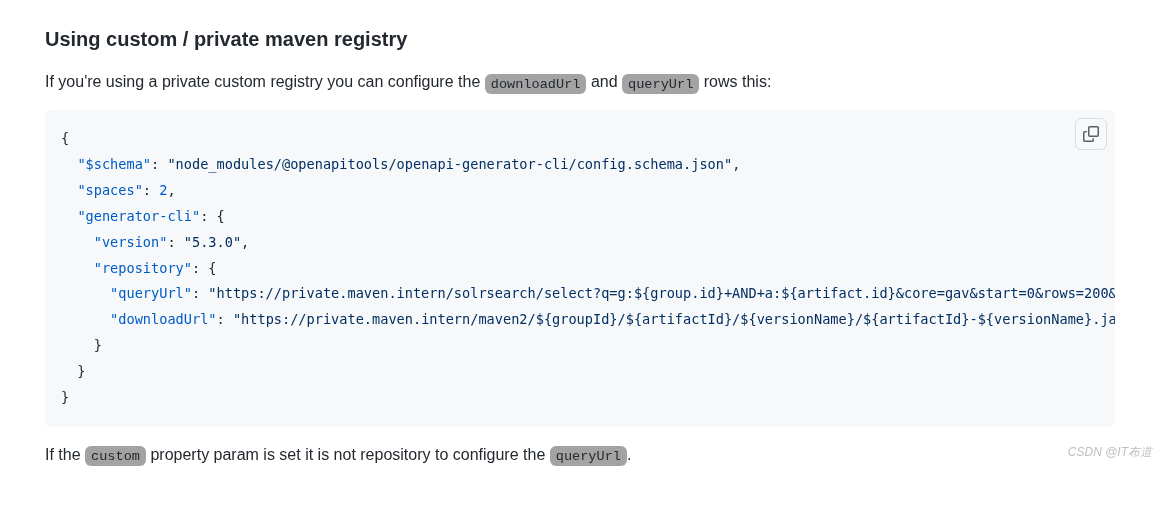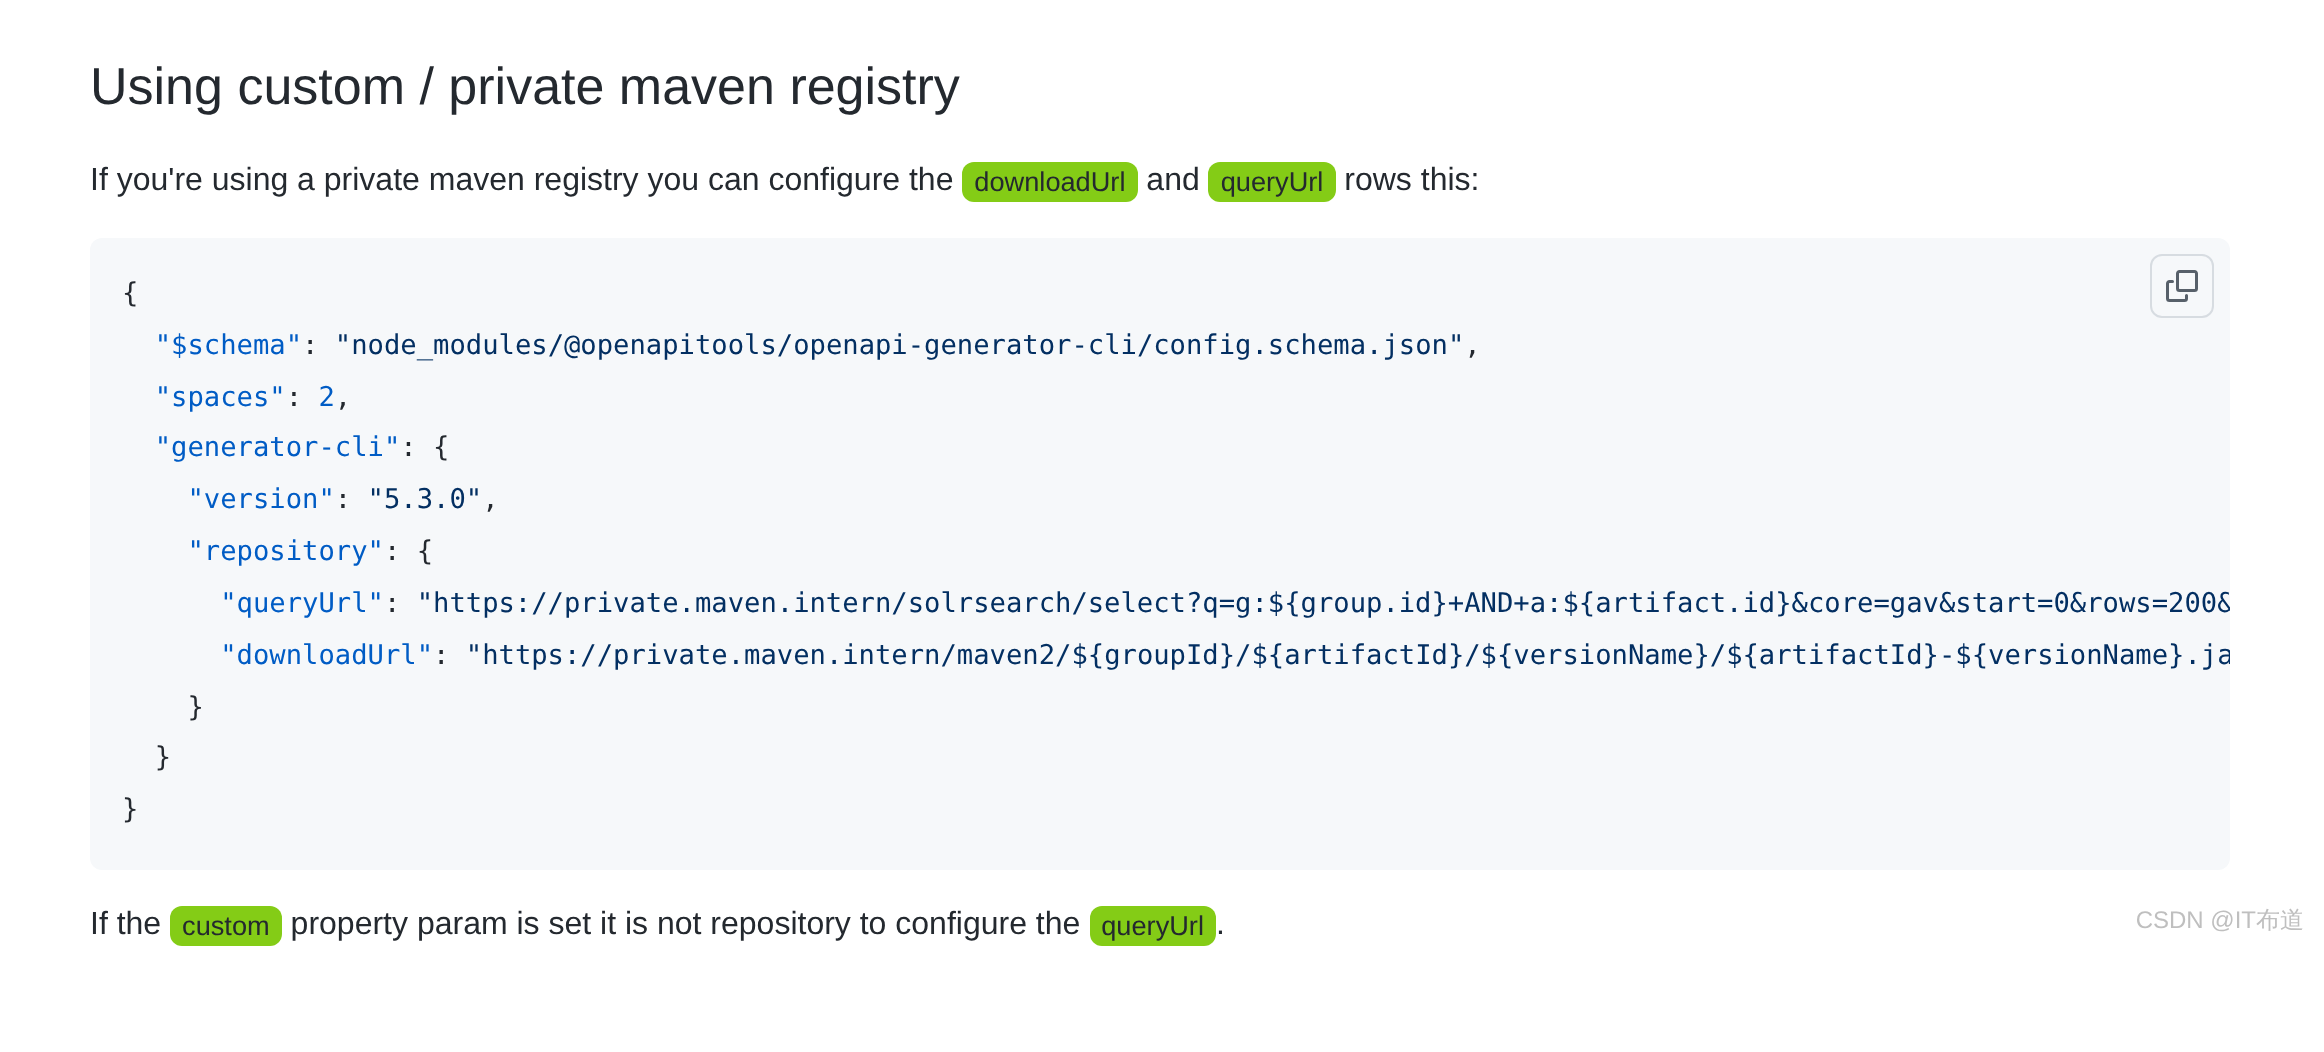--- a/index.html
+++ b/index.html
@@ -10,31 +10,31 @@
     background: #fff;
     font-size: 16px;
     line-height: 1.5;
   }
   .page {
     padding: 0 45px 0 45px;
     width: 1070px;
     position: relative;
   }
   h2 {
-    font-weight: 400;
-    font-size: 26px;
+    font-weight: 700;
+    font-size: 20px;
     margin: 24px 0 16px 0;
     padding-bottom: 0;
   }
   p {
     margin: 0 0 16px 0;
   }
   code.inline {
-    font-family: Liberation Sans, sans-serif;
-    background: #84cc16;
+    font-family: Liberation Mono, monospace;
+    background: #a3a3a3;
     padding: 2.5px 6px;
     border-radius: 6px;
     font-size: 85%;
   }
   .codeblock {
     position: relative;
     background: #f6f8fa;
     border-radius: 6px;
     margin-bottom: 16px;
   }
@@ -81,31 +81,32 @@
   .pl-s { color: #032f62; }
   .pl-ent { color: #005cc5; }
   .pl-c1 { color: #005cc5; }
   .watermark {
     position: absolute;
     right: 8px;
     bottom: 6px;
     font-size: 12px;
     color: #bfbfbf;
     font-family: sans-serif;
+    font-style: italic;
   }
 </style>
 </head>
 <body>
 
 <div class="page">
 
   <h2>Using custom / private maven registry</h2>
 
   <p>
-    <span>If you're using a private maven registry you can configure the </span><code class="inline">downloadUrl</code><span> and </span><code class="inline">queryUrl</code><span> rows this:</span>
+    <span>If you're using a private custom registry you can configure the </span><code class="inline">downloadUrl</code><span> and </span><code class="inline">queryUrl</code><span> rows this:</span>
   </p>
 
   <div class="codeblock">
     <button class="copy-btn">
       <svg viewBox="0 0 16 16" fill="currentColor">
         <path d="M0 6.75C0 5.784.784 5 1.75 5h1.5a.75.75 0 0 1 0 1.5h-1.5a.25.25 0 0 0-.25.25v7.5c0 .138.112.25.25.25h7.5a.25.25 0 0 0 .25-.25v-1.5a.75.75 0 0 1 1.5 0v1.5A1.75 1.75 0 0 1 9.25 16h-7.5A1.75 1.75 0 0 1 0 14.25Z"></path>
         <path d="M5 1.75C5 .784 5.784 0 6.75 0h7.5C15.216 0 16 .784 16 1.75v7.5A1.75 1.75 0 0 1 14.25 11h-7.5A1.75 1.75 0 0 1 5 9.25Zm1.75-.25a.25.25 0 0 0-.25.25v7.5c0 .138.112.25.25.25h7.5a.25.25 0 0 0 .25-.25v-7.5a.25.25 0 0 0-.25-.25Z"></path>
       </svg>
     </button>
     <div class="codeblock-inner"><span>{</span>

